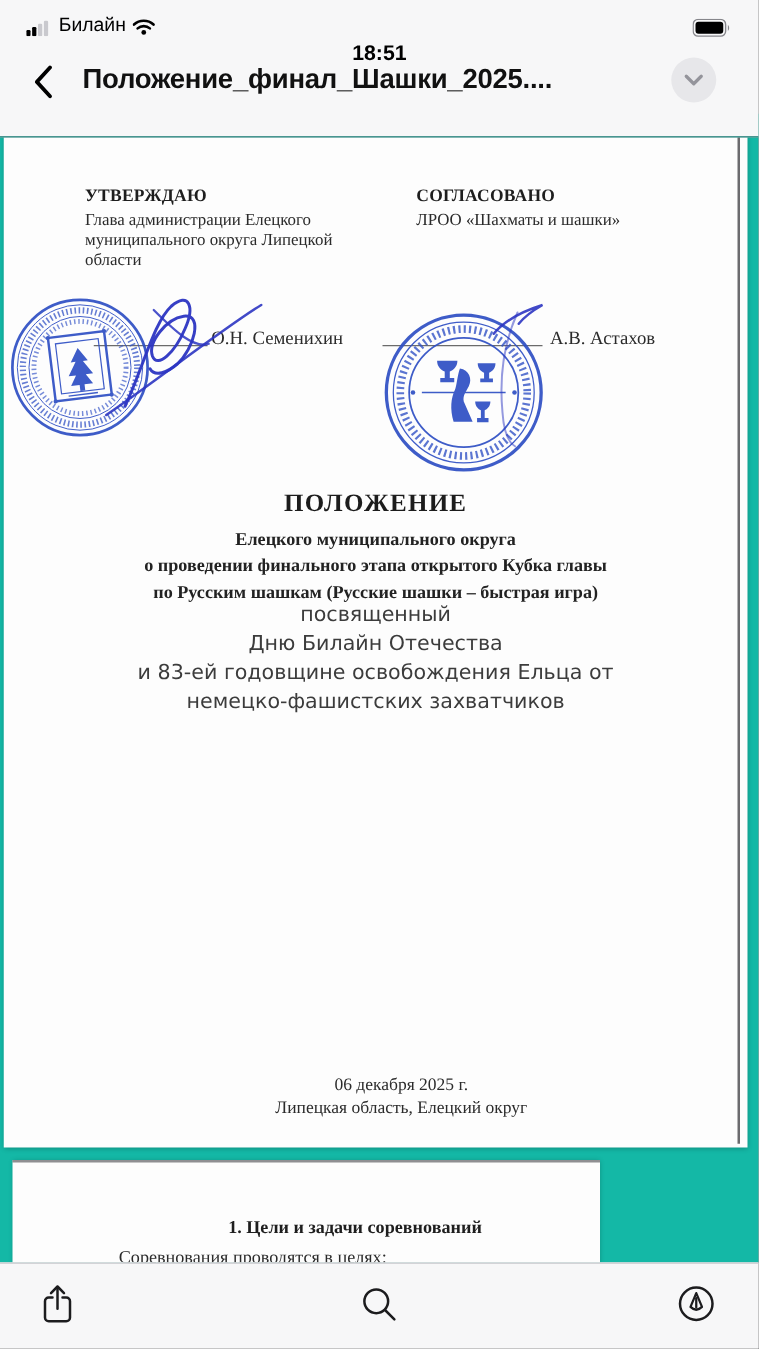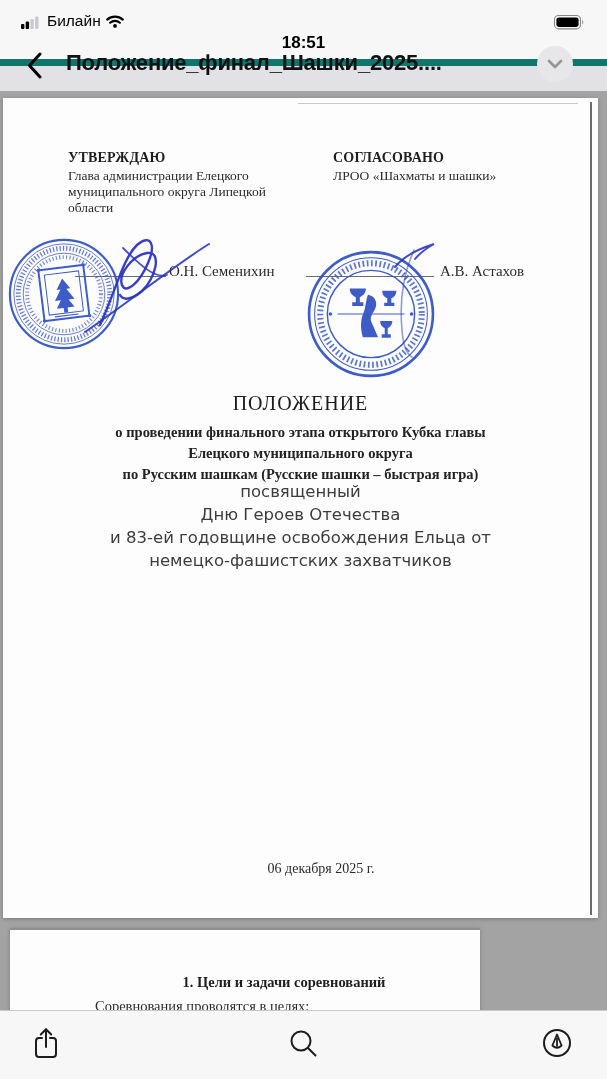--- a/index.html
+++ b/index.html
@@ -4,31 +4,31 @@
 <style>
   * { margin:0; padding:0; box-sizing:border-box; }
   html,body { background:#444; }
   .screen {
     position:relative; width:607px; height:1079px; margin:0 auto;
     background:#e1e1e6; overflow:hidden;
     font-family:"Liberation Sans", sans-serif;
     -webkit-font-smoothing:antialiased;
   }
   
-  .chrome-top { position:absolute; top:0; left:0; right:0; height:66px; background:#f7f7f8; border-bottom:7px solid #0f766e; z-index:10; }
+  .chrome-top { position:absolute; top:0; left:0; right:0; height:110px; background:#f7f7f8; border-bottom:1px solid #0f766e; z-index:10; }
   .sig-bars { position:absolute; left:21px; top:16px; }
   .carrier { position:absolute; left:47px; top:12px; font-size:15.5px; font-weight:500; color:#000; }
   .wifi { position:absolute; left:106px; top:15px; }
   .clock { position:absolute; left:0; right:0; top:11px; text-align:center; font-size:17px; font-weight:700; color:#000; pointer-events:none;margin-top:22px; }
   .battery { position:absolute; right:22px; top:15px; width:31px; height:15px; }
   .back-btn { position:absolute; left:12px; top:46px; width:44px; height:38px; display:flex; align-items:center; justify-content:center; cursor:pointer; background:none; border:none; }
   .nav-title { position:absolute; left:66px; top:50px; width:462px; font-size:22px; font-weight:700; color:#111; letter-spacing:-0.2px; white-space:nowrap; overflow:hidden; }
   .collapse-btn { position:absolute; left:537px; top:46px; width:36px; height:36px; border-radius:50%; background:#e7e7ea; border:none; display:flex; align-items:center; justify-content:center; cursor:pointer; }
   
-  .content { position:absolute; top:91px; bottom:69px; left:0; right:0; background:#a3a3a3; overflow:hidden; }
+  .content { position:absolute; top:91px; bottom:69px; left:0; right:0; background:#14b8a6; overflow:hidden; }
   .page { position:absolute; background:#fdfdfd; box-shadow:0 1px 4px rgba(0,0,0,.25); }
   .page1 { left:3px; top:7px; width:595px; height:820px; }
   .page2 { left:10px; top:837px; width:470px; height:95px; border-top:2px solid rgba(70,70,75,.6); overflow:hidden; }
   .scan-vline { position:absolute; right:6px; top:4px; bottom:3px; width:2px; background:#46464a; opacity:.8; }
   .scan-hline { position:absolute; right:20px; top:5px; width:280px; height:1px; background:#9a9a9a; opacity:.55; }
   
   .doc { color:#2b2b2b; font-family:"Liberation Serif","DejaVu Serif",serif; }
   .hdr-col { position:absolute; top:52px; width:258px; font-size:13.5px; line-height:16px; }
   .hdr-col.left { left:65px; }
   .hdr-col.right { left:330px; }
@@ -37,21 +37,21 @@
   .sig-line.l { left:72px; width:91px; }
   .sig-line.r { left:303px; width:128px; }
   .signer { position:absolute; top:165px; font-size:15px; color:#2b2b2b; }
   .signer.l { left:166px; }
   .signer.r { left:437px; }
   .stamp { position:absolute; opacity:.92; }
   .stamp.l { left:2px; top:137px; }
   .stamp.r { left:302px; top:150px; }
   .sig-overlay { position:absolute; left:0; top:0; width:595px; height:820px; pointer-events:none; }
   .title-block { position:absolute; left:0; right:0; top:294px; text-align:center; }
-  .title-block .h { font-size:20px; font-weight:400; letter-spacing:1px; color:#1c1c1c; }
+  .title-block .h { font-size:20px; font-weight:700; letter-spacing:1px; color:#1c1c1c; }
   .title-sub { margin-top:7px; font-size:14.5px; font-weight:700; line-height:21px; color:#222; }
   .dedication { position:absolute; left:0; right:0; top:382px; text-align:center;
     font-family:"DejaVu Sans", sans-serif; font-size:16.5px; font-weight:400; line-height:23px; color:#3c3c3c; }
   .date-block { position:absolute; left:0; right:0; top:762px; text-align:center; font-size:14px; line-height:17.5px; color:#2b2b2b;padding-left:41px; }
   .p2-heading { position:absolute; left:0; right:0; top:44px; padding-left:78px; text-align:center; font-size:14.5px; font-weight:700; color:#1e1e1e; }
   .p2-body { position:absolute; left:85px; top:68px; font-size:14.5px; color:#2b2b2b; }
   
   .toolbar { position:absolute; left:0; right:0; bottom:0; height:69px; background:#f7f7f8; border-top:1px solid #c8c8cc; z-index:10; }
   .tb-btn { position:absolute; top:8px; width:48px; height:48px; background:none; border:none; display:flex; align-items:center; justify-content:center; cursor:pointer; }
   .tb-btn.share { left:22px; }
@@ -162,35 +162,36 @@
           <path d="M206 146 C178 163 120 208 82 234" stroke-width="2" opacity="0.9"></path>
           <path d="M120 150 C137 167 152 181 164 177" stroke-width="1.8" opacity="0.85"></path>
           <path d="M392 169 C401 158 415 151 431 146 C424 150 416 156 412 161" stroke-width="2" opacity="0.9"></path>
           <path d="M411 152 C402 172 396 200 399 232 C400 247 404 256 409 259" stroke-width="1.6" opacity="0.5"></path>
         </g>
       </svg>
 
       <div class="title-block">
         <div class="h">ПОЛОЖЕНИЕ</div>
         <div class="title-sub">
+          <div>Елецкого муниципального округа</div>
           <div>о проведении финального этапа открытого Кубка главы</div>
-          <div>Елецкого муниципального округа</div>
           <div>по Русским шашкам (Русские шашки – быстрая игра)</div>
         </div>
       </div>
 
       <div class="dedication">
         <div>посвященный</div>
-        <div>Дню Героев Отечества</div>
+        <div>Дню Билайн Отечества</div>
         <div>и 83-ей годовщине освобождения Ельца от</div>
         <div>немецко-фашистских захватчиков</div>
       </div>
 
       <div class="date-block">
         <div>06 декабря 2025 г.</div>
+        <div>Липецкая область, Елецкий округ</div>
       </div>
     </div>
 
     <div class="page page2 doc">
       <div class="p2-heading">1. Цели и задачи соревнований</div>
       <div class="p2-body">Соревнования проводятся в целях:</div>
     </div>
   </div>
 
   <div class="toolbar">

